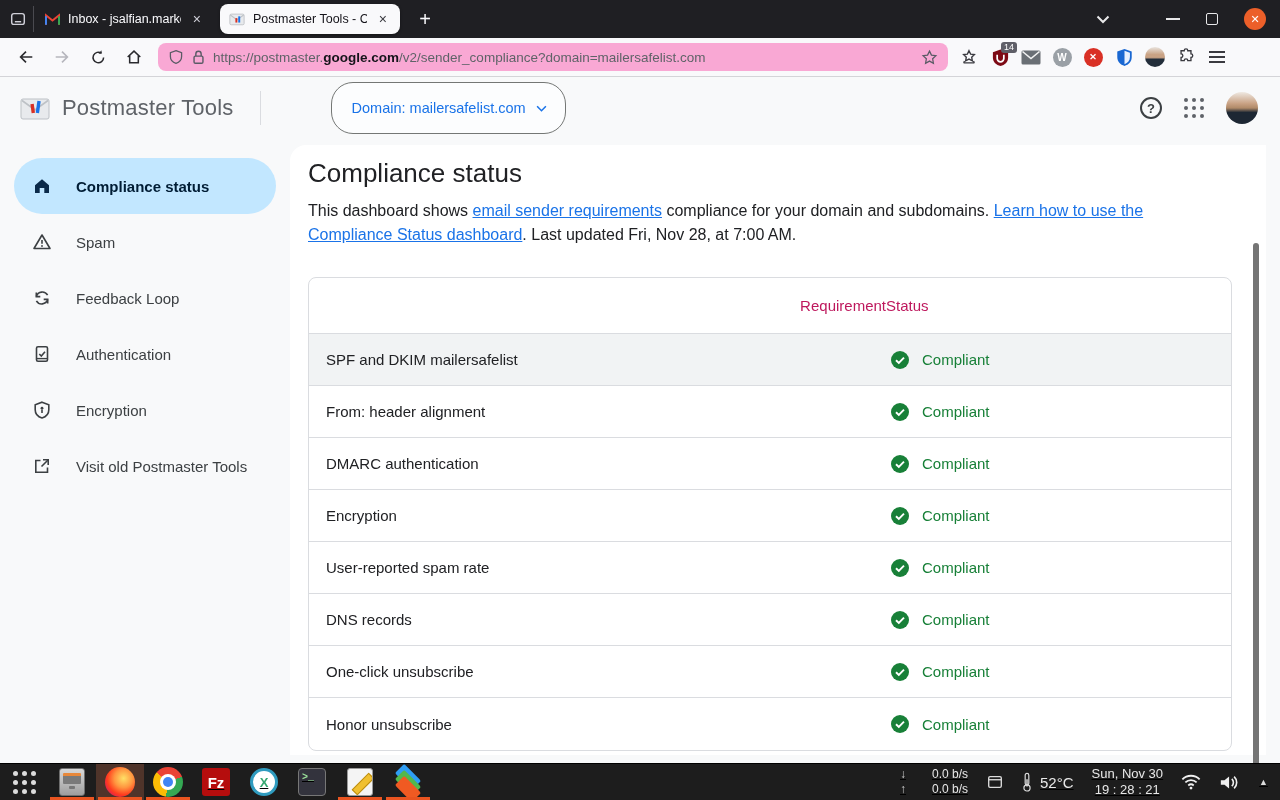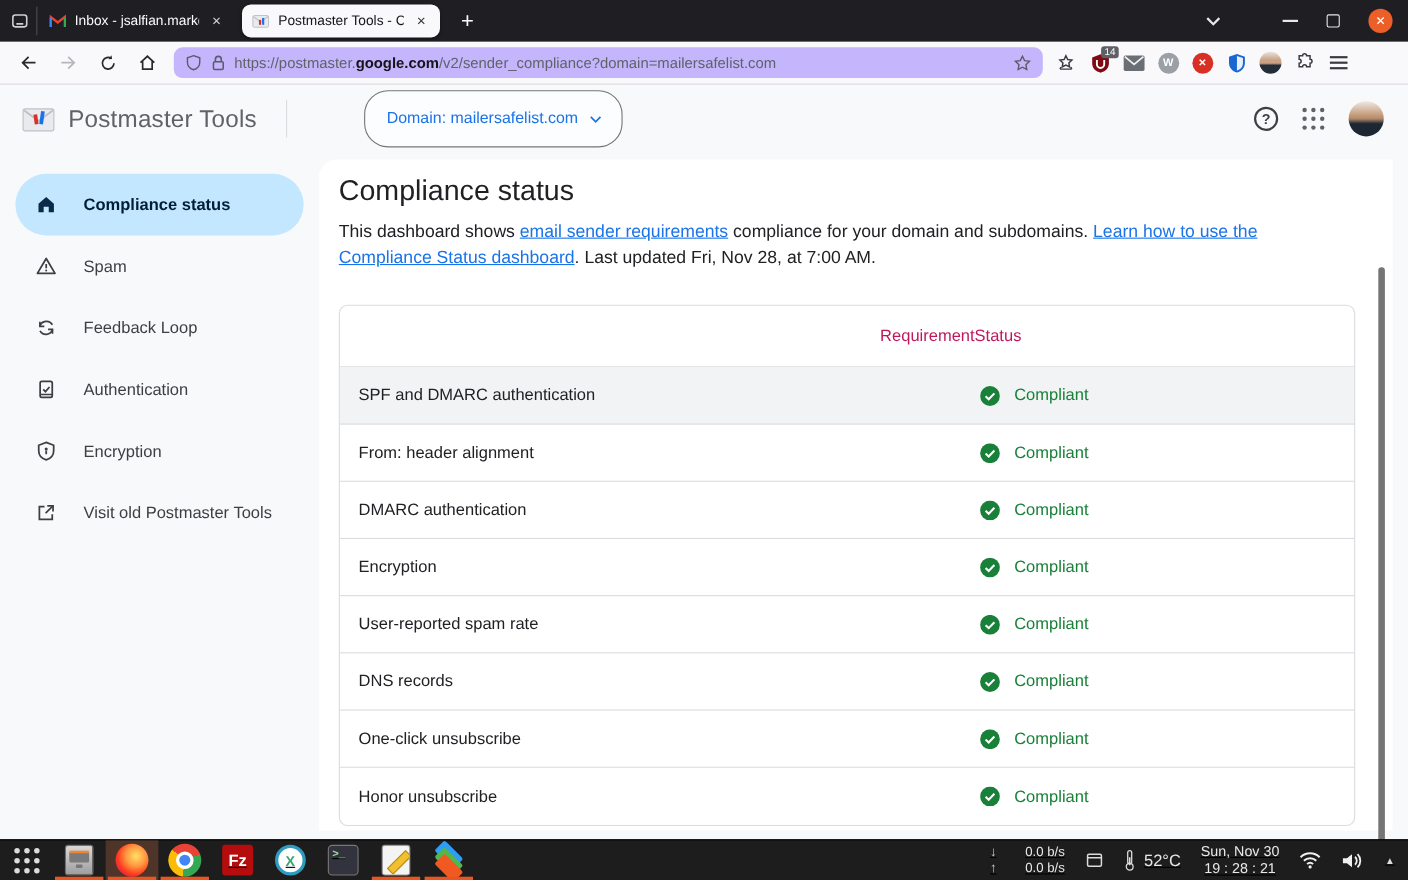--- a/index.html
+++ b/index.html
@@ -20,21 +20,21 @@
   .newtab-btn { color:#fbfbfe; font-size:20px; margin-left:12px; width:26px; text-align:center; }
   .win-controls { margin-left:auto; display:flex; align-items:center; gap:26px; padding-right:14px; }
   .tablist-chevron { margin-right:30px; }
   .wc-min { width:14px; height:2px; background:#e8e8ea; }
   .wc-max { width:12px; height:12px; border:1.5px solid #e8e8ea; border-radius:2px; }
   .wc-close { width:22px; height:22px; border-radius:50%; background:#ec5f29; color:#fff; font-size:11px; display:flex; align-items:center; justify-content:center; }
 
   
   .toolbar { position:absolute; top:38px; left:0; width:1280px; height:39px; background:#f9f9fb; border-bottom:1px solid #d4d4d8; display:flex; align-items:center; padding:0 8px; }
   .nav-btn { width:32px; height:28px; display:flex; align-items:center; justify-content:center; border-radius:4px; margin:0 2px; }
-  .urlbar { width:790px; height:28px; background:#c4b5fd; border-radius:8px; display:flex; align-items:center; padding:0 10px; gap:8px; margin-left:6px; }
+  .urlbar { width:790px; height:28px; background:#f9a8d4; border-radius:8px; display:flex; align-items:center; padding:0 10px; gap:8px; margin-left:6px; }
   .url-text { flex:1; font-size:13.5px; color:#5f6368; white-space:nowrap; overflow:hidden; }
   .url-text .url-domain { color:#15141a; font-weight:700; }
   .ext-row { display:flex; align-items:center; gap:9px; margin-left:10px; }
   .ext-icon { position:relative; width:22px; height:22px; display:flex; align-items:center; justify-content:center; }
   .badge { position:absolute; top:-4px; right:-6px; background:#5f5f68; color:#fff; font-size:9px; padding:0 3px; border-radius:3px; line-height:11px; }
   .circle-w { width:19px; height:19px; border-radius:50%; background:#9aa0a6; color:#fff; font-size:10px; font-weight:700; display:flex; align-items:center; justify-content:center; }
   .circle-red { width:19px; height:19px; border-radius:50%; background:#d93025; color:#fff; font-size:9px; font-weight:700; display:flex; align-items:center; justify-content:center; }
   .avatar-mini { width:20px; height:20px; border-radius:50%; background:linear-gradient(180deg,#e9e4df 0%,#c9a284 38%,#c9a284 52%,#222d3a 62%); }
   .hamburger { display:flex; flex-direction:column; gap:3px; }
   .hamburger span { width:16px; height:2px; background:#3a3a40; }
@@ -336,21 +336,21 @@
       <h1 class="main-title">Compliance status</h1>
       <p class="intro"><span>This dashboard shows </span><a href="#">email sender requirements</a><span> compliance for your domain and subdomains. </span><a href="#">Learn how to use the Compliance Status dashboard</a><span>. Last updated Fri, Nov 28, at 7:00 AM.</span></p>
 
       <div class="req-table">
         <div class="t-head">
           <span class="cell-req">Requirement</span>
           <span>Status</span>
         </div>
 
         <div class="t-row highlight">
-          <span class="cell-req">SPF and DMARC authentication</span>
+          <span class="cell-req">SPF and DKIM mailersafelist</span>
           <span class="cell-status">
               <svg width="18" height="18" viewBox="0 0 18 18">
                 <circle cx="9" cy="9" r="9" fill="#188038"></circle>
                 <path d="M5 9.3 L7.8 12 L13 6.6" fill="none" stroke="#fff" stroke-width="1.9"></path>
               </svg>
               <span class="status-label">Compliant</span>
             </span>
         </div>
         <div class="t-row">
           <span class="cell-req">From: header alignment</span>

